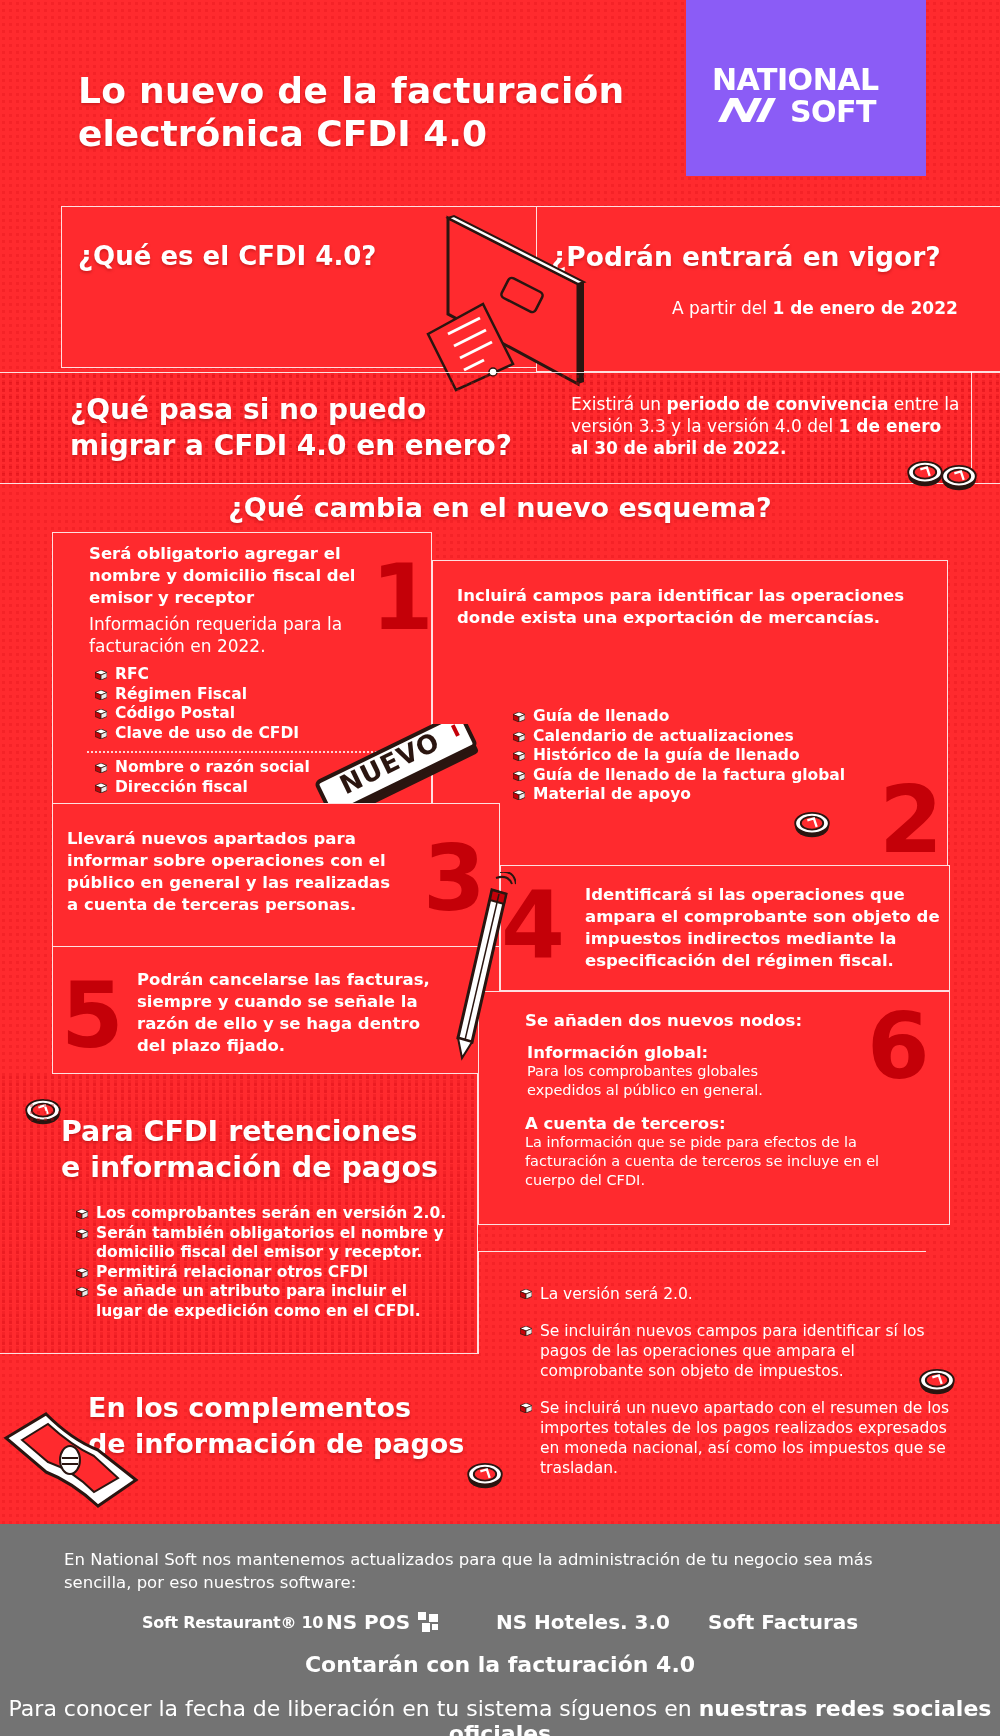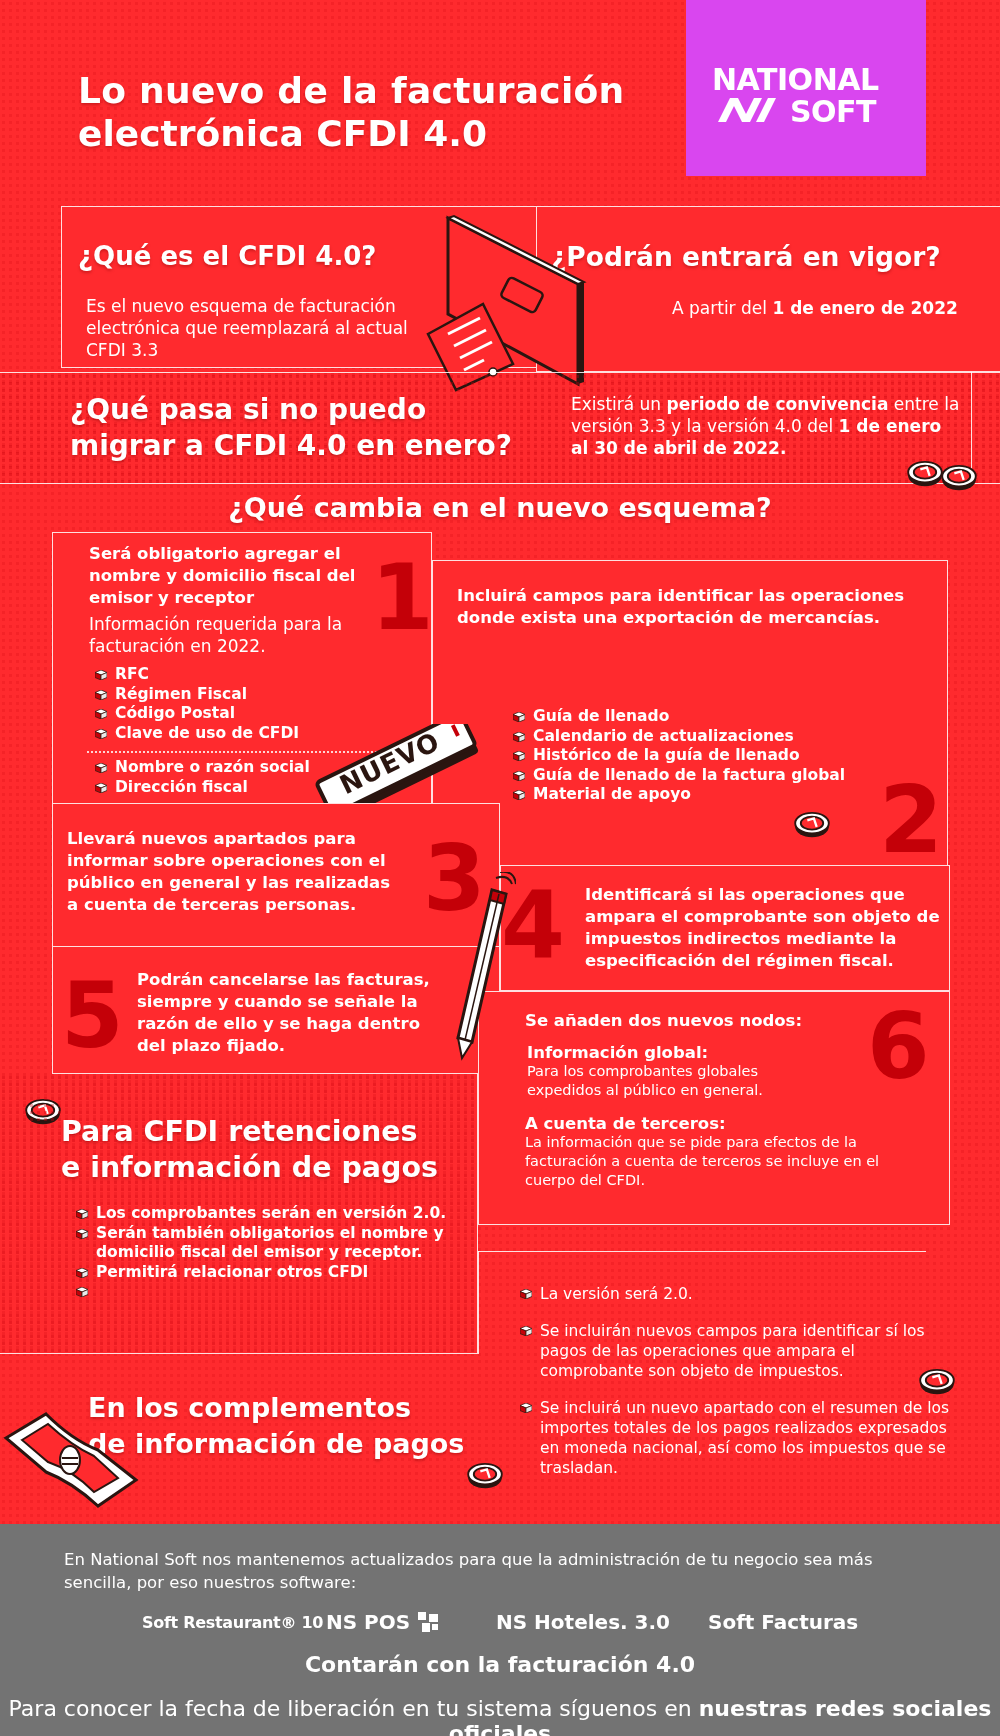--- a/index.html
+++ b/index.html
@@ -41,34 +41,33 @@
     </symbol>
   </defs>
 </svg>
 
 <div class="abs dots" style="left:0;top:0;width:1000px;height:1524px;opacity:0.55"></div>
 
 <div class="abs shadow-t" style="left:78px;top:70px;">
   <div class="title-light">Lo nuevo de la facturación</div>
   <div class="title-bold" style="margin-top:2px">electrónica CFDI 4.0</div>
 </div>
-<div class="abs" style="left:686px;top:0;width:240px;height:176px;background:#d946ef;">
+<div class="abs" style="left:686px;top:0;width:240px;height:176px;background:#8b5cf6;">
   <div class="abs" style="left:26px;top:62px;font-weight:bold;font-size:30px;letter-spacing:-0.5px;">NATIONAL</div>
   <div class="abs" style="left:30px;top:96px;width:62px;height:28px;">
     <svg width="62" height="28" viewBox="0 0 62 28">
         <path d="M2 26 L14 2 L22 2 L30 18 L38 2 L46 2 L34 26 L26 26 L18 10 L10 26 Z" fill="#fff"></path>
         <path d="M40 26 L52 2 L60 2 L48 26 Z" fill="#fff"></path>
       </svg>
   </div>
   <div class="abs" style="left:104px;top:94px;font-weight:bold;font-size:30px;letter-spacing:-0.5px;">SOFT</div>
 </div>
 
 <div class="box fill" style="left:61px;top:206px;width:476px;height:162px;">
   <div class="abs h2 shadow-t" style="left:16px;top:34px;">¿Qué es el CFDI 4.0?</div>
-  <div class="abs p-light" style="left:24px;top:88px;width:340px;">Es el nuevo esquema de facturación electrónica que reemplazará al actual CFDI 3.3</div>
 </div>
 <div class="box fill" style="left:536px;top:206px;width:480px;height:166px;">
   <div class="abs h2 shadow-t" style="left:14px;top:34px;font-size:26.5px;">¿Podrán entrará en vigor?</div>
   <div class="abs p-light" style="left:135px;top:90px;">
     <span>A partir del </span><b>1 de enero de 2022</b>
   </div>
 </div>
 
 <div class="abs" style="left:408px;top:214px;width:180px;height:180px;">
   <svg width="180" height="180" viewBox="0 0 180 180">
@@ -216,21 +215,21 @@
         <use href="#cube"></use>
       </svg><span>Los comprobantes serán en versión 2.0.</span></li>
   <li><svg class="cube">
         <use href="#cube"></use>
       </svg><span>Serán también obligatorios el nombre y domicilio fiscal del emisor y receptor.</span></li>
   <li><svg class="cube">
         <use href="#cube"></use>
       </svg><span>Permitirá relacionar otros CFDI</span></li>
   <li><svg class="cube">
         <use href="#cube"></use>
-      </svg></li>
+      </svg><span>Se añade un atributo para incluir el lugar de expedición como en el CFDI.</span></li>
 </ul>
 
 <div class="abs" style="left:478px;top:1251px;width:448px;height:1px;border-top:1.5px solid rgba(255,255,255,0.85);"></div>
 <div class="abs" style="left:478px;top:1251px;width:1px;height:103px;border-left:1.5px solid rgba(255,255,255,0.85);"></div>
 <ul class="abs bul light" style="left:518px;top:1284px;width:440px;">
   <li style="margin-bottom:17px"><svg class="cube">
         <use href="#cube"></use>
       </svg><span>La versión será 2.0.</span></li>
   <li style="margin-bottom:17px"><svg class="cube">
         <use href="#cube"></use>

